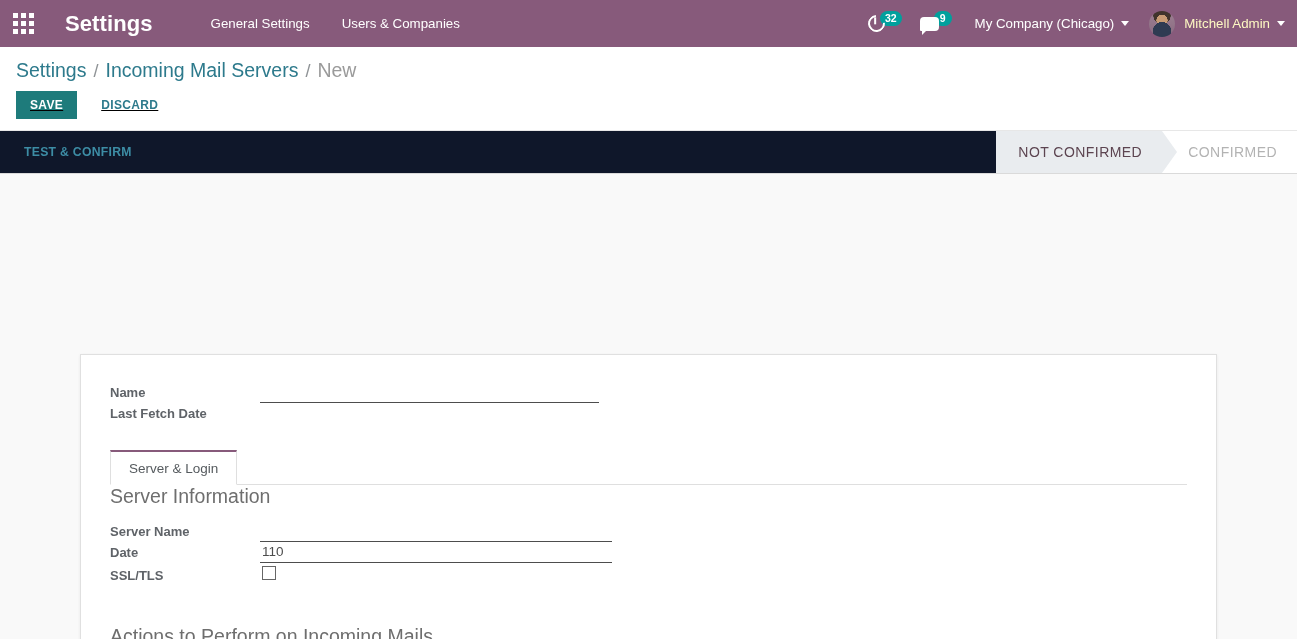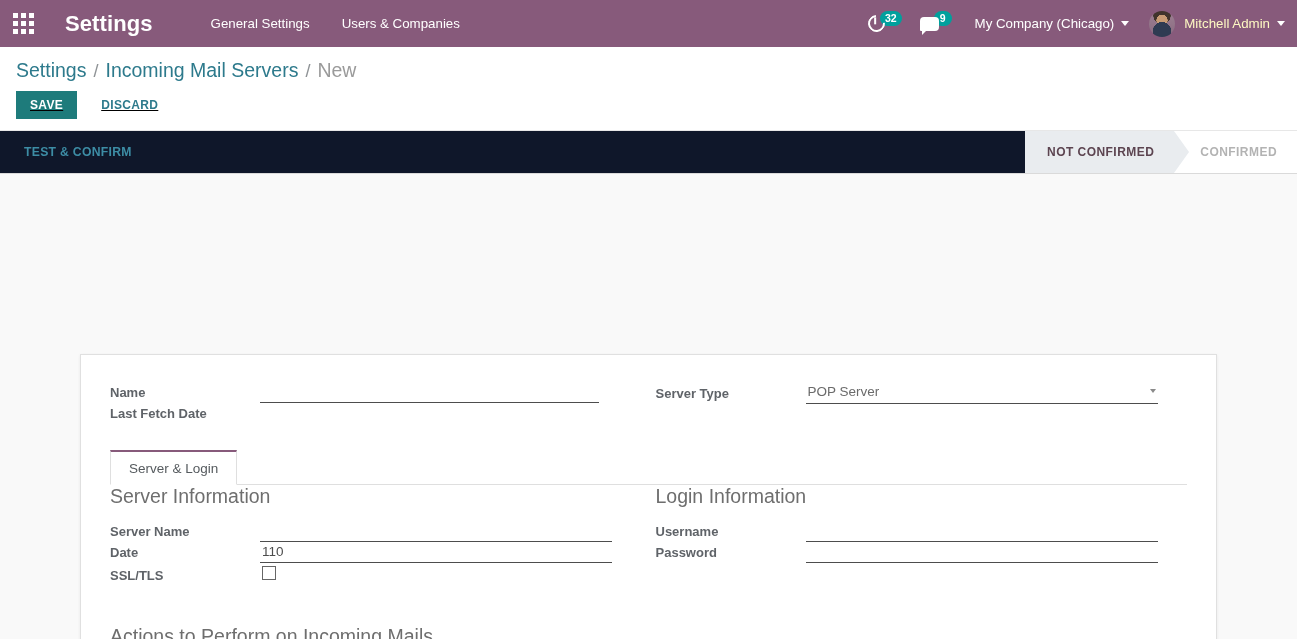--- a/index.html
+++ b/index.html
@@ -195,22 +195,22 @@
     font-size: 12.2px;
     font-weight: bold;
     letter-spacing: .3px;
     cursor: pointer;
     padding: 6px 8px;
     font-family: inherit;
   }
   .statusbar { display: flex; align-items: stretch; }
   .stat-pill {
     display: flex; align-items: center;
-    font-size: 12px;
-    font-weight: bold;
+    font-size: 14px;
+    font-weight: normal;
     letter-spacing: .45px;
     padding: 0 20px 0 22px;
     position: relative;
     cursor: pointer;
   }
   .stat-pill.active { background: #E9ECEF; color: #5c4450; }
   .stat-pill.active::after {
     content: "";
     position: absolute;
     right: -15px; top: 0;
@@ -428,37 +428,20 @@
             <tr>
               <td class="lbl">Last Fetch Date</td>
               <td class="fld">
                 <input class="input-line blank-border" type="text" value="" style="">
               </td>
             </tr>
           </tbody>
             </table>
         </div>
 
-        <div class="grp-col right">
-          <table class="fields">
-            <tbody>
-                <tr>
-              <td class="lbl">Server Type</td>
-              <td class="fld">
-                <div class="select-wrap">
-                  <select class="select-line">
-                    <option>POP Server</option>
-                  </select>
-                  <span class="sel-caret small"></span>
-                </div>
-              </td>
-            </tr>
-          </tbody>
-            </table>
-        </div>
 
       </div>
 
       <div class="notebook">
         <div class="nb-tab">Server &amp; Login</div>
       </div>
     </div>
 
     <div class="page-body tab-content-pad">
       <div class="grp-row">
@@ -482,39 +465,20 @@
             <tr>
               <td class="lbl">SSL/TLS</td>
               <td class="fld">
                 <span class="checkbox-sq"></span>
               </td>
             </tr>
           </tbody>
             </table>
         </div>
 
-        <div class="grp-col right">
-          <div class="sec-title">Login Information</div>
-          <table class="fields">
-            <tbody>
-                <tr>
-              <td class="lbl">Username</td>
-              <td class="fld">
-                <input class="input-line wide" type="text" value="" style="">
-              </td>
-            </tr>
-            <tr>
-              <td class="lbl">Password</td>
-              <td class="fld">
-                <input class="input-line wide" type="password" value="" style="">
-              </td>
-            </tr>
-          </tbody>
-            </table>
-        </div>
 
       </div>
 
       <div class="sec-gap"></div>
 
       <div class="grp-row">
         <div class="grp-col">
           <div class="sec-title">Actions to Perform on Incoming Mails</div>
 
         </div>

